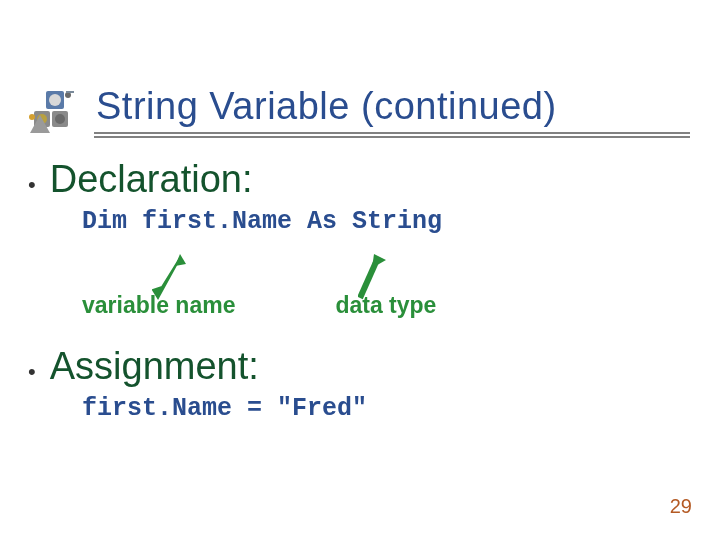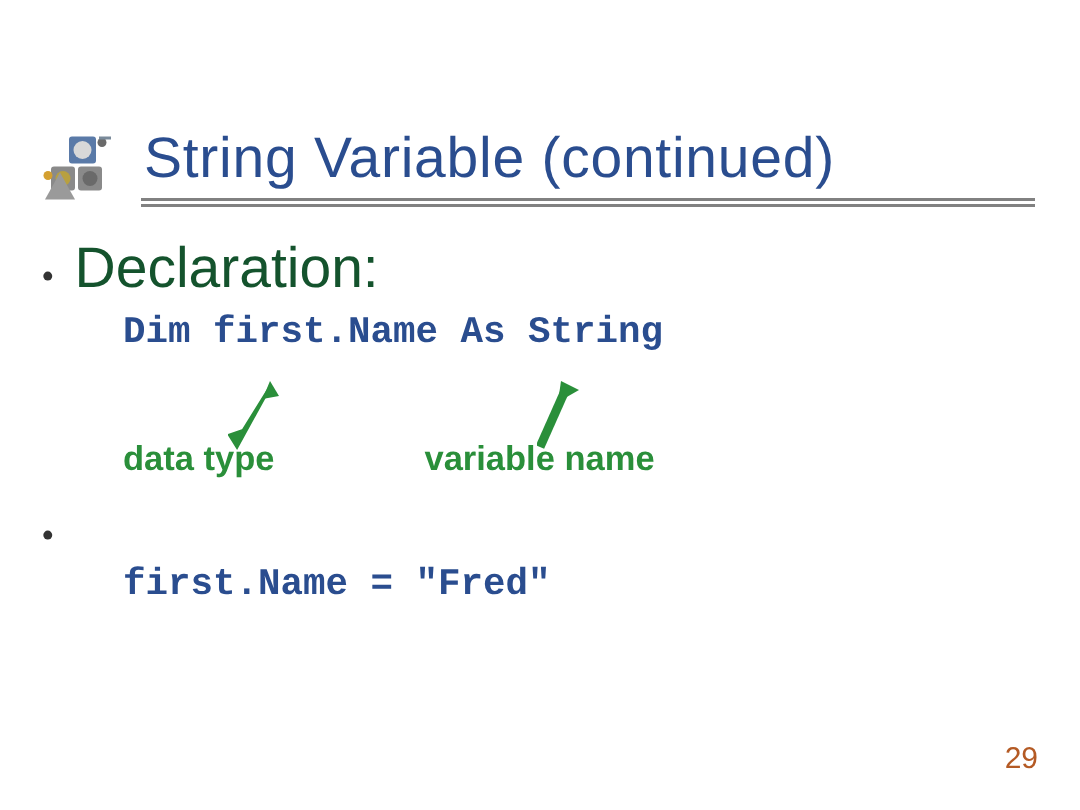--- a/index.html
+++ b/index.html
@@ -138,26 +138,27 @@
       <path d="M 28 4 L 6 44 L 1 36 L 10 33 Z M 28 4 L 10 33" fill="#2a8f3a" stroke="#2a8f3a" stroke-width="2"></path>
       <polygon points="28,0 34,10 23,12" fill="#2a8f3a"></polygon>
     </svg>
 
     <svg class="arrow" style="left:358px; top:254px;" width="30" height="50" viewBox="0 0 30 50">
       <path d="M 2 44 L 18 8" stroke="#2a8f3a" stroke-width="6" fill="none"></path>
       <polygon points="16,0 28,6 14,14" fill="#2a8f3a"></polygon>
     </svg>
 
     <div class="labels-row">
+      <span class="label">variable name</span>
       <span class="label">data type</span>
-      <span class="label">variable name</span>
     </div>
 
     <div class="bullet-item">
       <span class="bullet-dot">•</span>
+      <span class="bullet-text">Assignment:</span>
     </div>
 
     <div class="code-line">first.Name = "Fred"</div>
 
   </div>
 
   <div class="page-number">29</div>
 
 </div>
 

